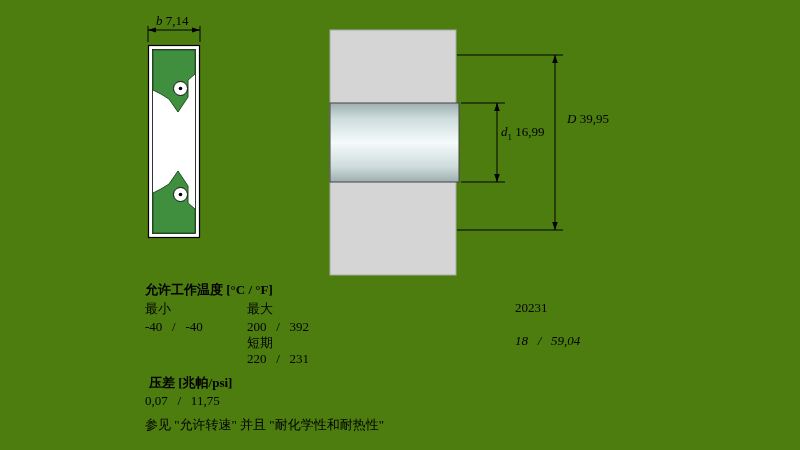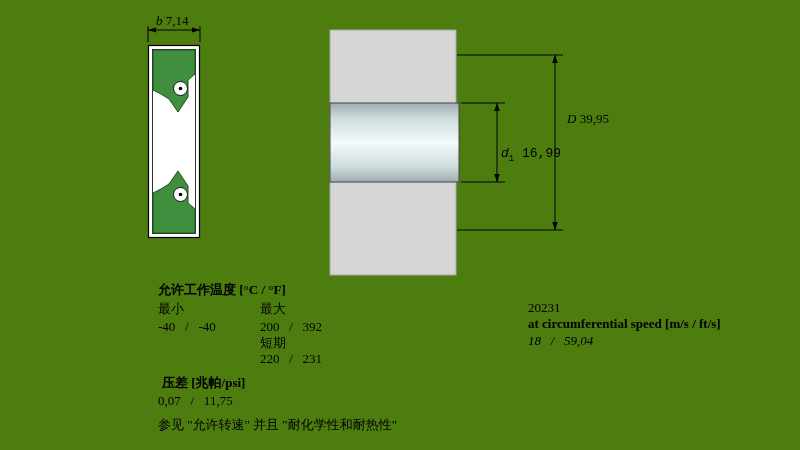--- a/index.html
+++ b/index.html
@@ -1,20 +1,20 @@
 <!DOCTYPE html>
 <html><head>
 <meta charset="utf-8">
 <style>
   * { margin: 0; padding: 0; box-sizing: border-box; }
   html, body { width: 800px; height: 450px; background: #ffffff; }
   body { font-family: "Liberation Serif", serif; color: #000; }
   .canvas { position: relative; width: 800px; height: 450px; background: #4d7c0f; overflow: hidden; }
   .abs { position: absolute; }
-  .t { font-size: 13px; line-height: 1.15; white-space: pre; margin-left: 13px; }
+  .t { font-size: 13px; line-height: 1.15; white-space: pre; }
   .bold { font-weight: bold; }
   .dim-label { font-size: 13px; white-space: pre; }
   .dim-label i { font-style: italic; }
   .dim-label sub { font-size: 9px; }
   svg { display: block; }
 </style>
 </head>
 <body>
 
 <div class="canvas">
@@ -71,32 +71,31 @@
         <polygon points="497,103 494.2,111 499.8,111" fill="#000"></polygon>
         <polygon points="497,182 494.2,174 499.8,174" fill="#000"></polygon>
       </g>
     </g>
   </svg>
 
   <div class="abs dim-label" style="left:156px; top:13px;"><i>b</i> <span>7,14</span></div>
 
   <div class="abs dim-label" style="left:567px; top:111px;"><i>D</i> <span>39,95</span></div>
 
-  <div class="abs dim-label" style="left:501px; top:146px;font-family:Liberation Mono, monospace;"><i>d</i><sub>1</sub> <span>16,99</span></div>
+  <div class="abs dim-label" style="left:501px; top:124px;"><i>d</i><sub>1</sub> <span>16,99</span></div>
 
   <div class="abs t bold" style="left:145px; top:283px;">允许工作温度 [°C / °F]</div>
   <div class="abs t" style="left:145px; top:302px;">最小</div>
   <div class="abs t" style="left:247px; top:302px;">最大</div>
   <div class="abs t" style="left:145px; top:320px;font-family:Liberation Serif, serif;">-40   /   -40</div>
   <div class="abs t" style="left:247px; top:320px;">200   /   392</div>
   <div class="abs t" style="left:247px; top:336px;">短期</div>
   <div class="abs t" style="left:247px; top:352px;">220   /   231</div>
 
   <div class="abs t bold" style="left:149px; top:376px;text-align:right;">压差 [兆帕/psi]</div>
   <div class="abs t" style="left:145px; top:394px;">0,07   /   11,75</div>
 
   <div class="abs t" style="left:145px; top:418px;">参见 "允许转速" 并且 "耐化学性和耐热性"</div>
 
   <div class="abs t" style="left:515px; top:301px;">20231</div>
-  <div class="abs t bold" style="left:515px; top:317px;">at circumferential speed [m/s / ft/s]</div>
   <div class="abs t" style="left:515px; top:334px;font-style:italic;">18   /   59,04</div>
 
 </div>
 
 </body></html>

